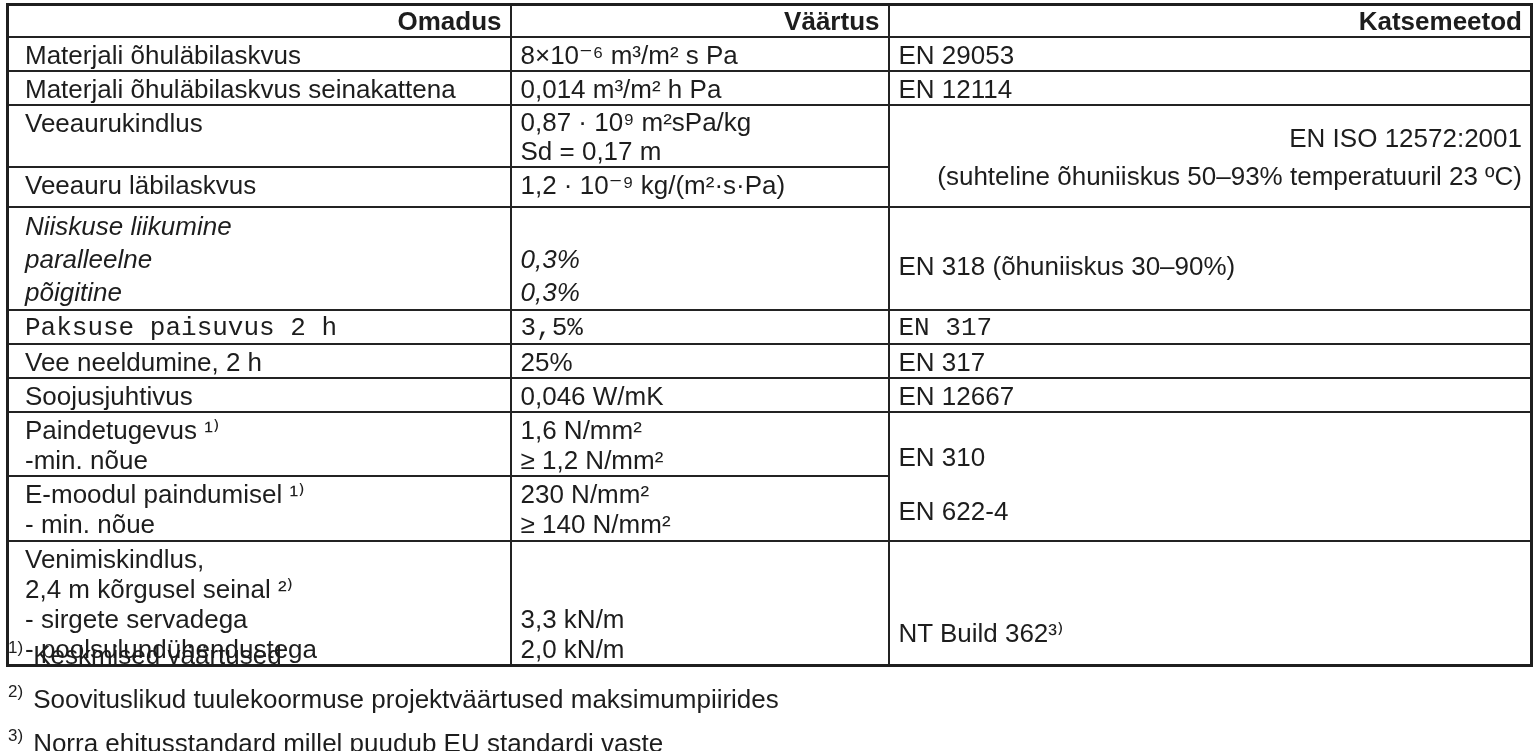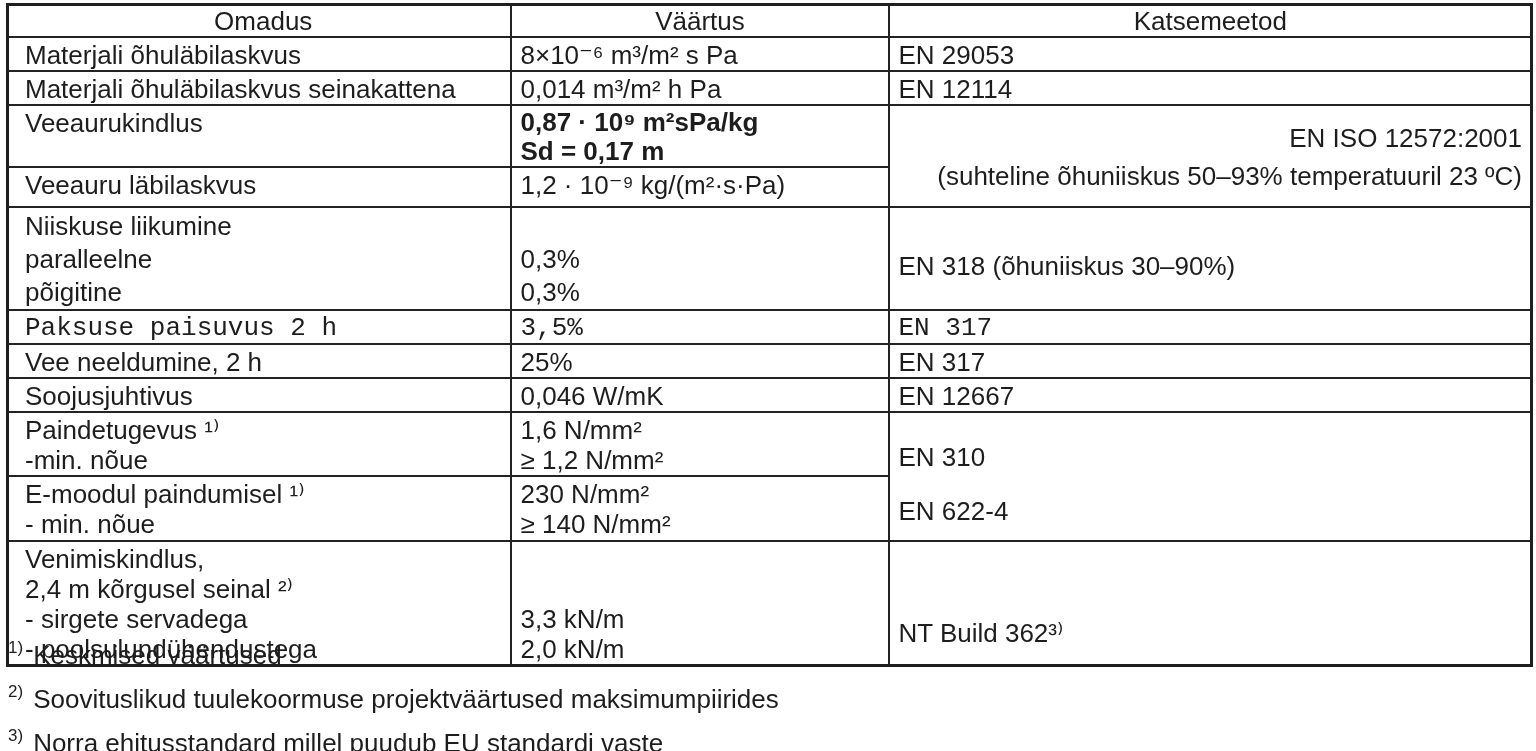--- a/index.html
+++ b/index.html
@@ -29,42 +29,42 @@
   td, th {
     border: 2px solid #232323;
     vertical-align: top;
     font-size: 26px;
     line-height: 30px;
     padding: 2px 8px 0 16px;
     overflow: hidden;
     white-space: nowrap;
   }
   th {
-    text-align: center;
-    font-weight: normal;
+    text-align: right;
+    font-weight: bold;
     padding-top: 0;
   }
   td.c2, th.c2, td.c3, th.c3 { padding-left: 9px; }
 
   tr.rhead { height: 27px; }
   tr.r1    { height: 31px; }
   tr.r2    { height: 31px; }
   tr.r3    { height: 60px; }
   tr.r4    { height: 40px; }
   tr.r5    { height: 101px; }
   tr.r6    { height: 31px; font-family: Liberation Mono, monospace; }
   tr.r7    { height: 30px; }
   tr.r8    { height: 30px; }
   tr.r9    { height: 63px; }
   tr.r10   { height: 65px; }
   tr.r11   { height: 124px; }
 
   .ln { display: block; }
-  tr.r3 .ln  { height: 29px; line-height: 29px; font-weight: bold; }
-  tr.r5 .ln  { height: 33px; line-height: 33px; }
+  tr.r3 .ln  { height: 29px; line-height: 29px; }
+  tr.r5 .ln  { height: 33px; line-height: 33px; font-style: italic; }
   tr.r9 .ln, tr.r10 .ln { height: 30px; line-height: 30px; }
   tr.r11 .ln { height: 30px; line-height: 30px; }
 
   td.mid { vertical-align: middle; }
   td.mid .ln-m { display: block; height: 38px; line-height: 38px; text-align: right; }
   td.mid .ln-m2 { display: block; height: 42px; line-height: 42px; margin-top: 12px; }
   td.mid-low { vertical-align: middle; padding-top: 14px; }
   td.bottom { vertical-align: bottom; padding-bottom: 16px; }
 
   .footnotes {

